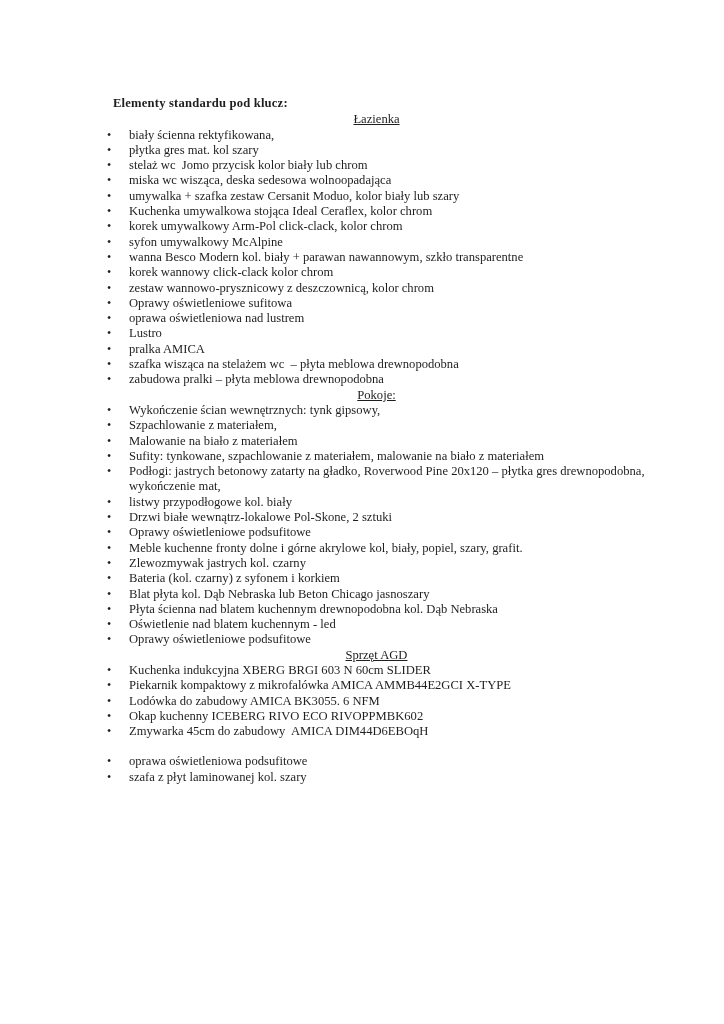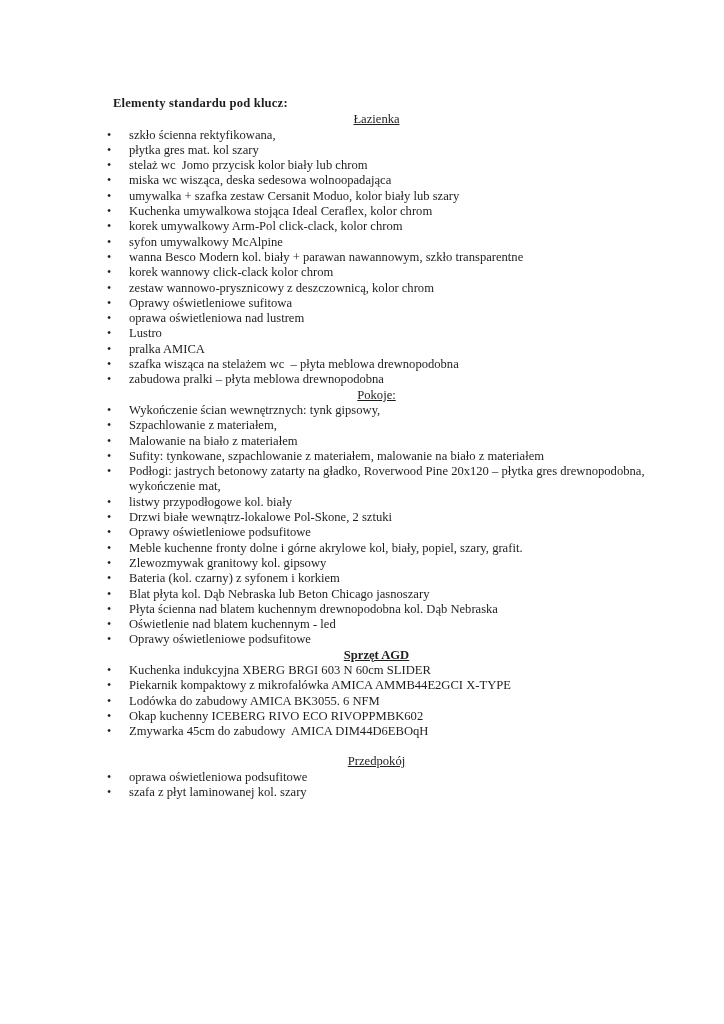--- a/index.html
+++ b/index.html
@@ -26,21 +26,21 @@
     margin-bottom: 1px;
     letter-spacing: 0.2px;
   }
   .section { margin: 0; }
   .section.gap-before { margin-top: 15px; }
   .heading {
     text-decoration: underline;
     text-align: center;
   }
   .heading.bold {
-    font-weight: bold;
+    font-weight: normal;
   }
   .item {
     display: flex;
     align-items: flex-start;
   }
   .bullet {
     flex: 0 0 22px;
     margin-left: 22px;
     font-size: 12px;
     line-height: 15.3px;
@@ -54,21 +54,21 @@
 </head>
 <body>
 
 <div class="page">
   <div class="doc-title">Elementy standardu pod klucz:</div>
   <div>
       <div class="section">
         <div class="heading">Łazienka</div>
         <div class="item">
           <span class="bullet">•</span>
-          <span class="item-text">szkło ścienna rektyfikowana,</span>
+          <span class="item-text">biały ścienna rektyfikowana,</span>
         </div>
         <div class="item">
           <span class="bullet">•</span>
           <span class="item-text">płytka gres mat. kol szary</span>
         </div>
         <div class="item">
           <span class="bullet">•</span>
           <span class="item-text">stelaż wc  Jomo przycisk kolor biały lub chrom</span>
         </div>
         <div class="item">
@@ -163,21 +163,21 @@
           <span class="item-text">Oprawy oświetleniowe podsufitowe</span>
         </div>
       </div>
       <div class="section">
         <div class="item">
           <span class="bullet">•</span>
           <span class="item-text">Meble kuchenne fronty dolne i górne akrylowe kol, biały, popiel, szary, grafit.</span>
         </div>
         <div class="item">
           <span class="bullet">•</span>
-          <span class="item-text">Zlewozmywak granitowy kol. gipsowy</span>
+          <span class="item-text">Zlewozmywak jastrych kol. czarny</span>
         </div>
         <div class="item">
           <span class="bullet">•</span>
           <span class="item-text">Bateria (kol. czarny) z syfonem i korkiem</span>
         </div>
         <div class="item">
           <span class="bullet">•</span>
           <span class="item-text">Blat płyta kol. Dąb Nebraska lub Beton Chicago jasnoszary</span>
         </div>
         <div class="item">
@@ -210,21 +210,20 @@
         <div class="item">
           <span class="bullet">•</span>
           <span class="item-text">Okap kuchenny ICEBERG RIVO ECO RIVOPPMBK602</span>
         </div>
         <div class="item">
           <span class="bullet">•</span>
           <span class="item-text">Zmywarka 45cm do zabudowy  AMICA DIM44D6EBOqH</span>
         </div>
       </div>
       <div class="section gap-before">
-        <div class="heading">Przedpokój</div>
         <div class="item">
           <span class="bullet">•</span>
           <span class="item-text">oprawa oświetleniowa podsufitowe</span>
         </div>
         <div class="item">
           <span class="bullet">•</span>
           <span class="item-text">szafa z płyt laminowanej kol. szary</span>
         </div>
       </div>
     </div>

